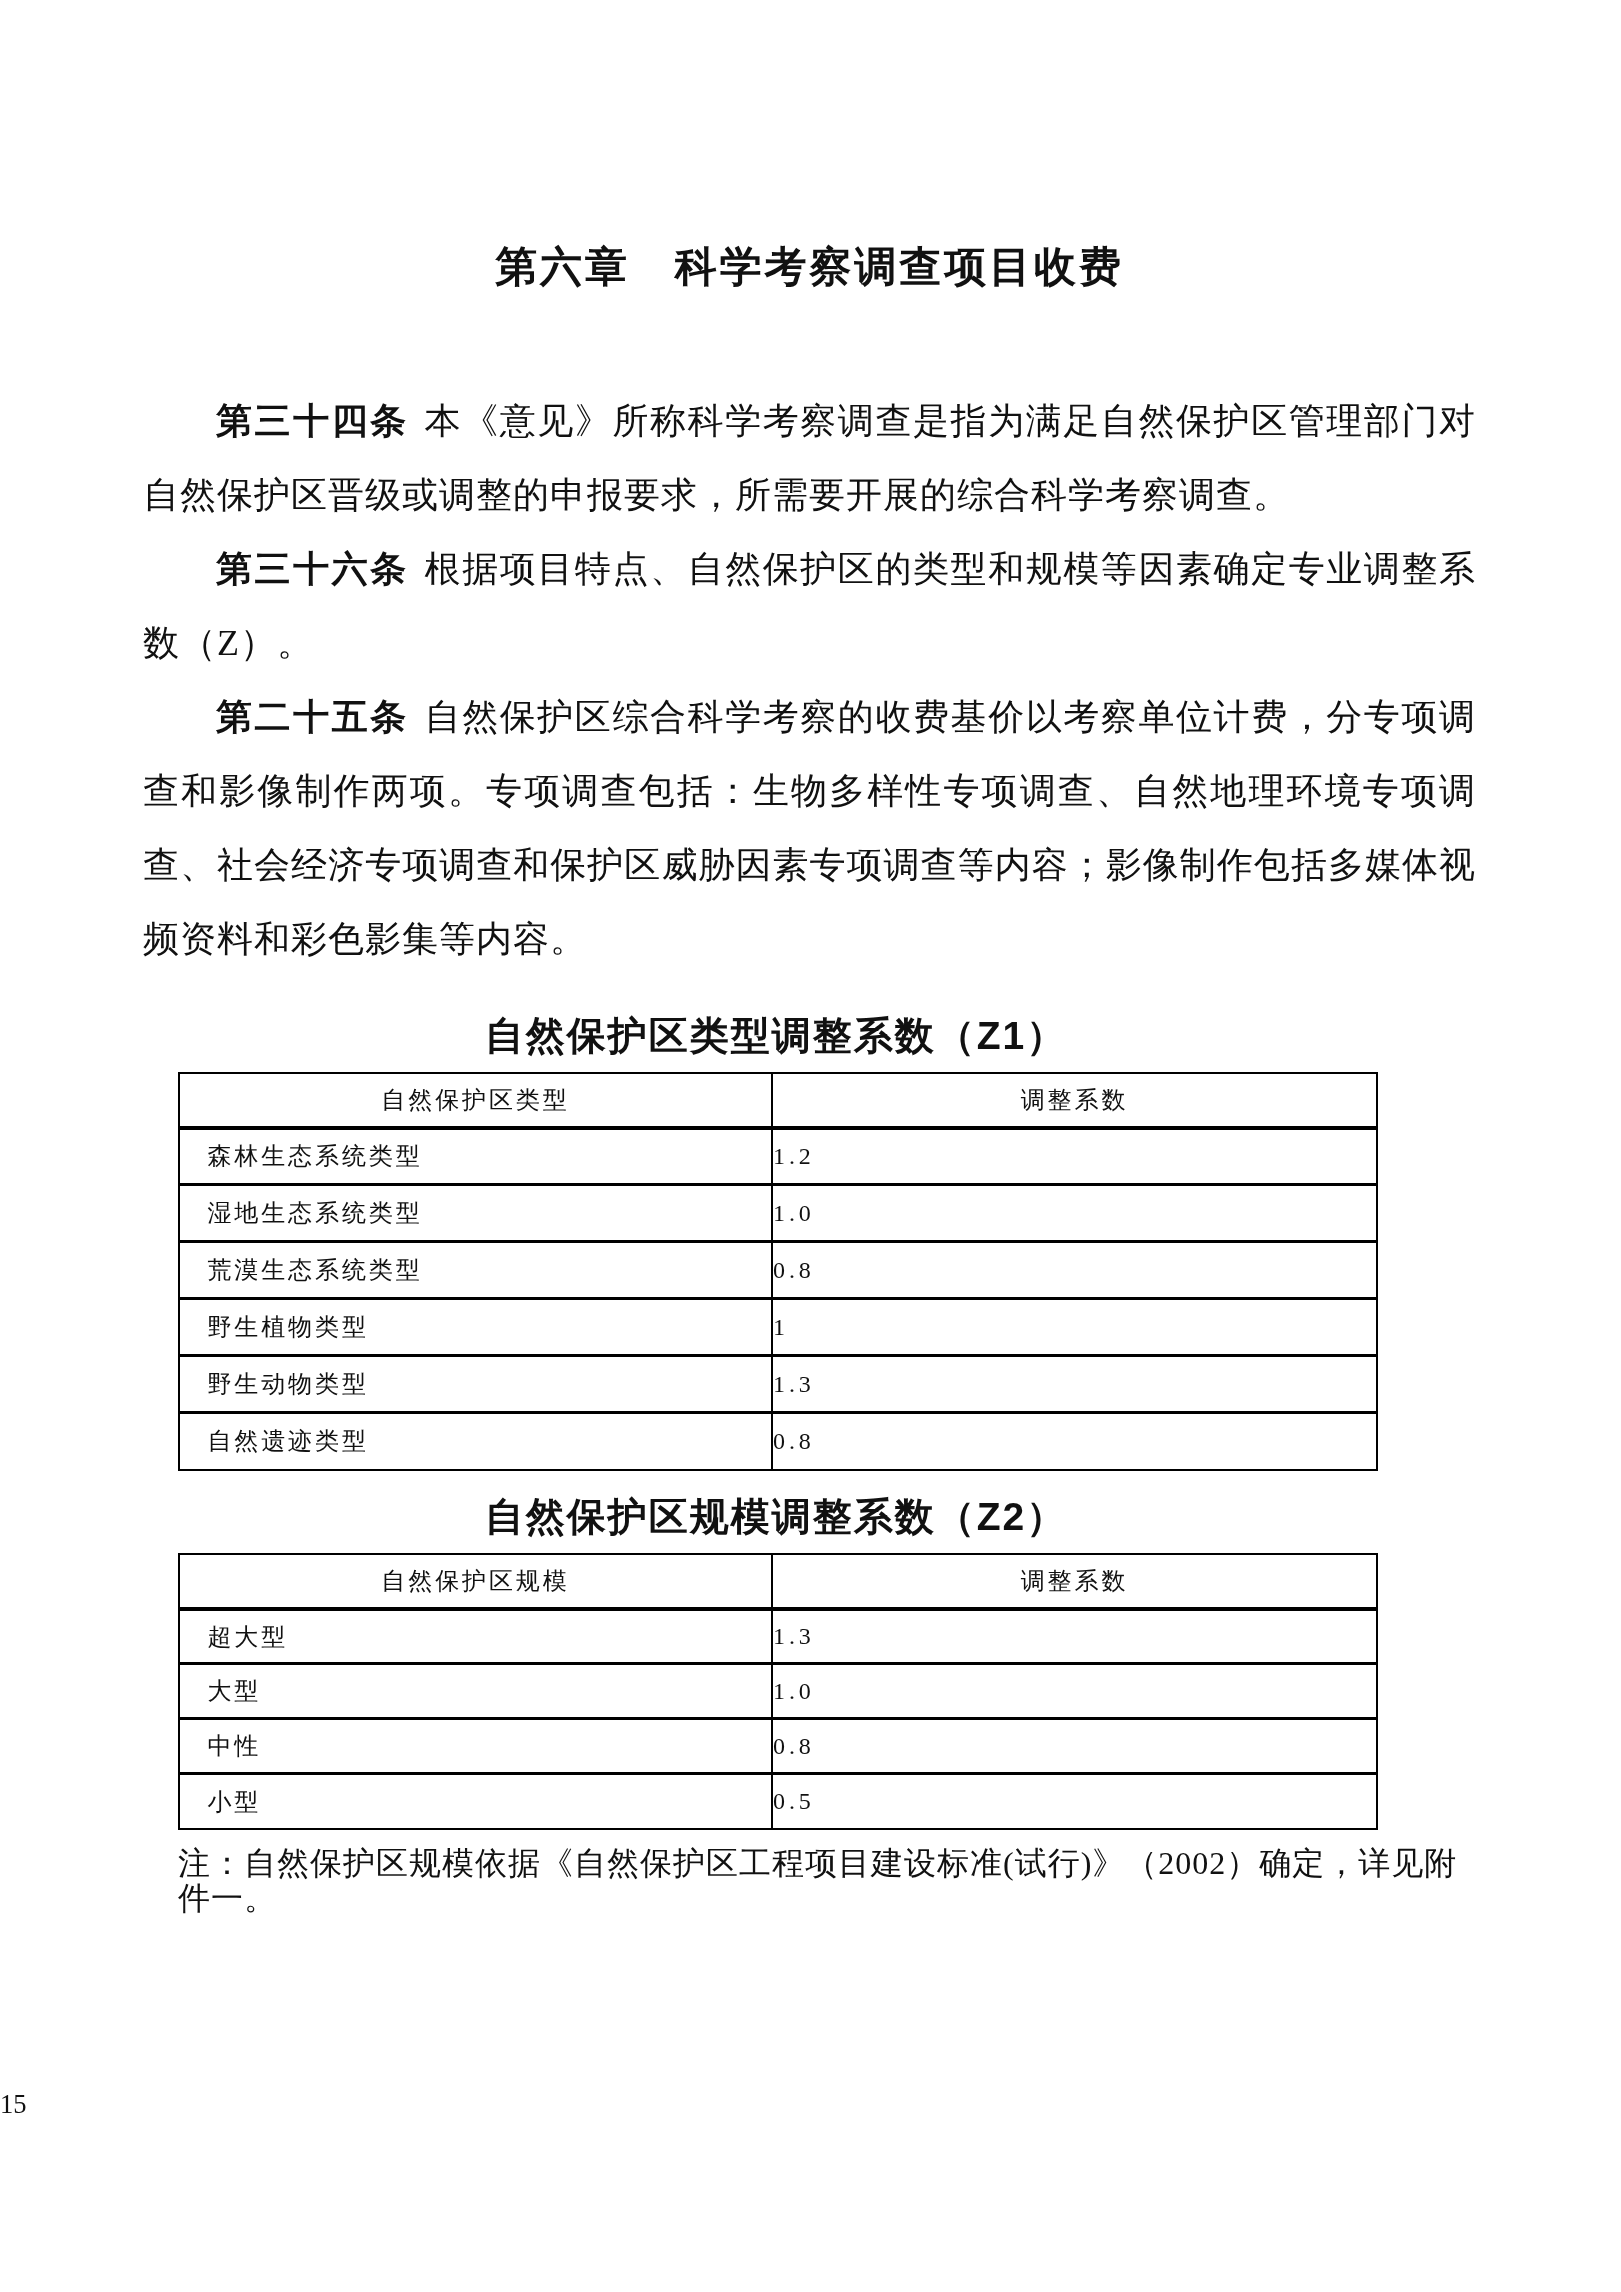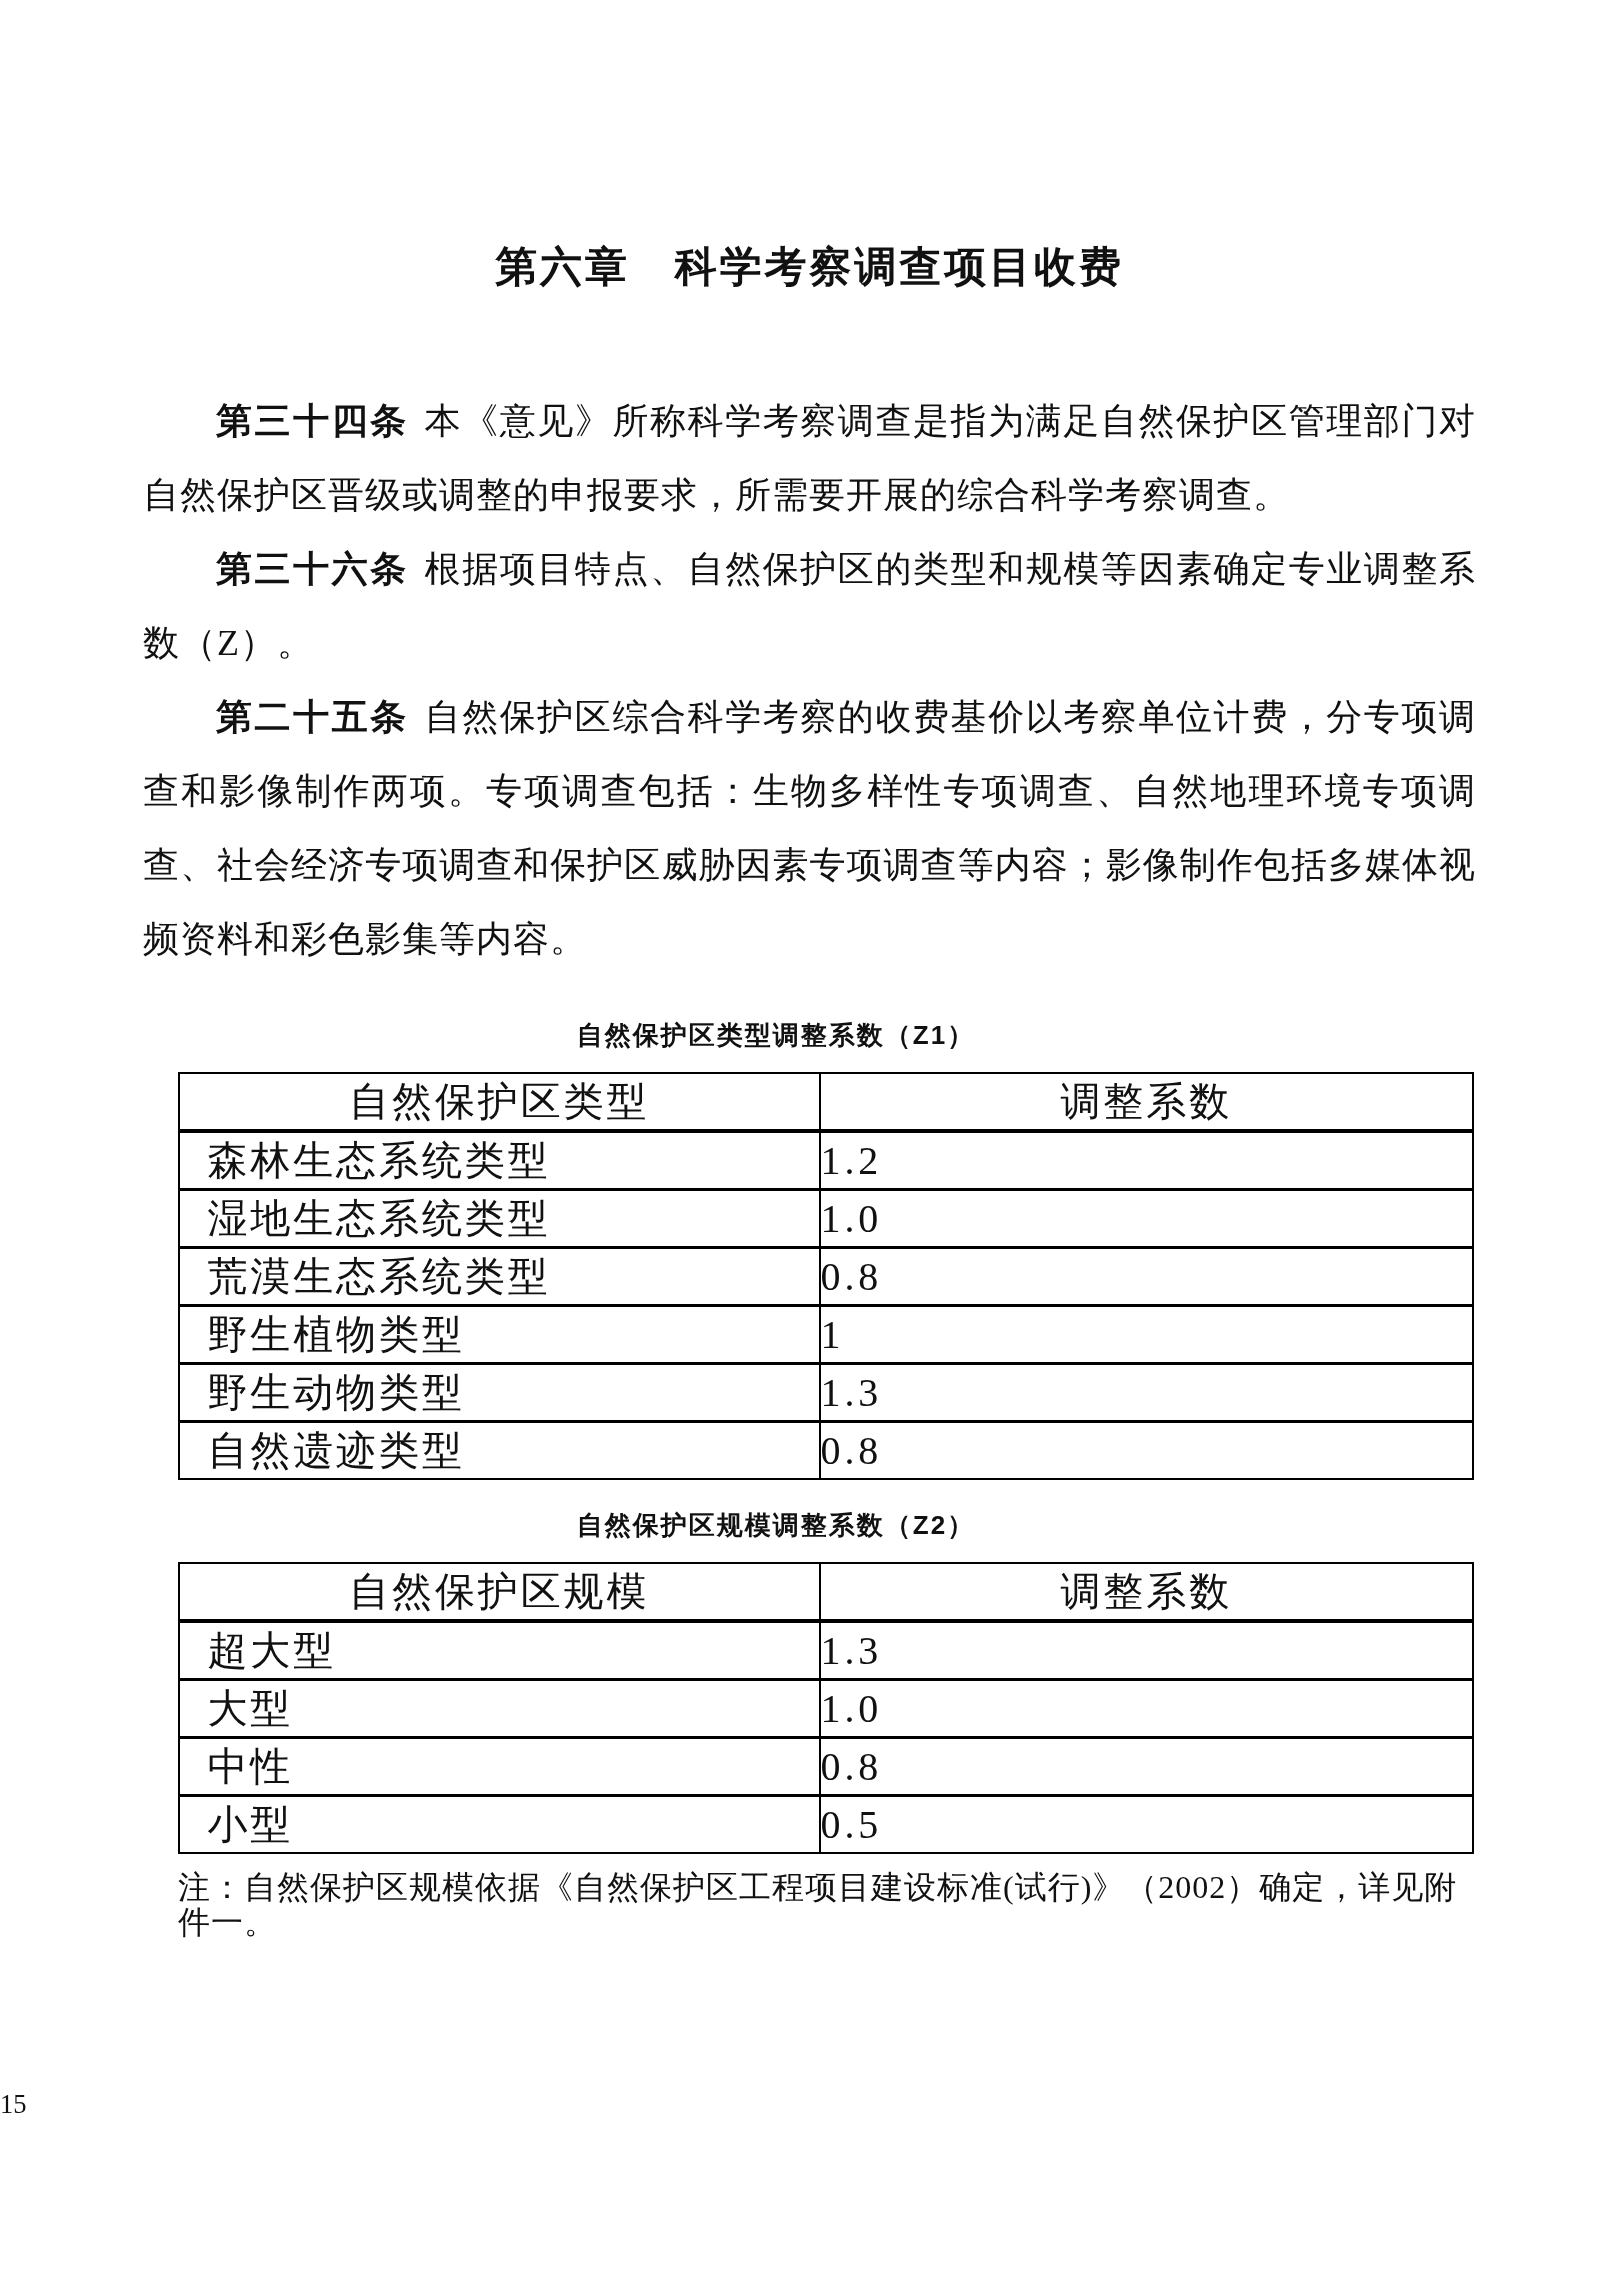--- a/index.html
+++ b/index.html
@@ -36,33 +36,33 @@
     font-weight: bold;
     font-family: "Liberation Sans", "DejaVu Sans", sans-serif;
     margin-right: 15.7px;
     letter-spacing: 2px;
   }
 
   .table-title {
     margin-top: 39px;
     width: 1266px;          
     text-align: center;
-    font-size: 26px;
+    font-size: 39px;
     line-height: 41px;
     font-weight: bold;
     font-family: "Liberation Sans", "DejaVu Sans", sans-serif;
     letter-spacing: 2px;
   }
   .table-title.second { margin-top: 25.5px; }
 
   table.coef-table {
-    width: 1296px;
+    width: 1200px;
     margin: 15.7px 0 0 35px;
     border-collapse: collapse;
-    font-size: 40px;
+    font-size: 24px;
     table-layout: fixed;
   }
   table.coef-table, table.coef-table th, table.coef-table td {
     border: 2.9px solid #000000;
   }
   table.coef-table th {
     height: 55px;
     font-weight: normal;
     text-align: center;
     border-bottom-width: 4.9px;

